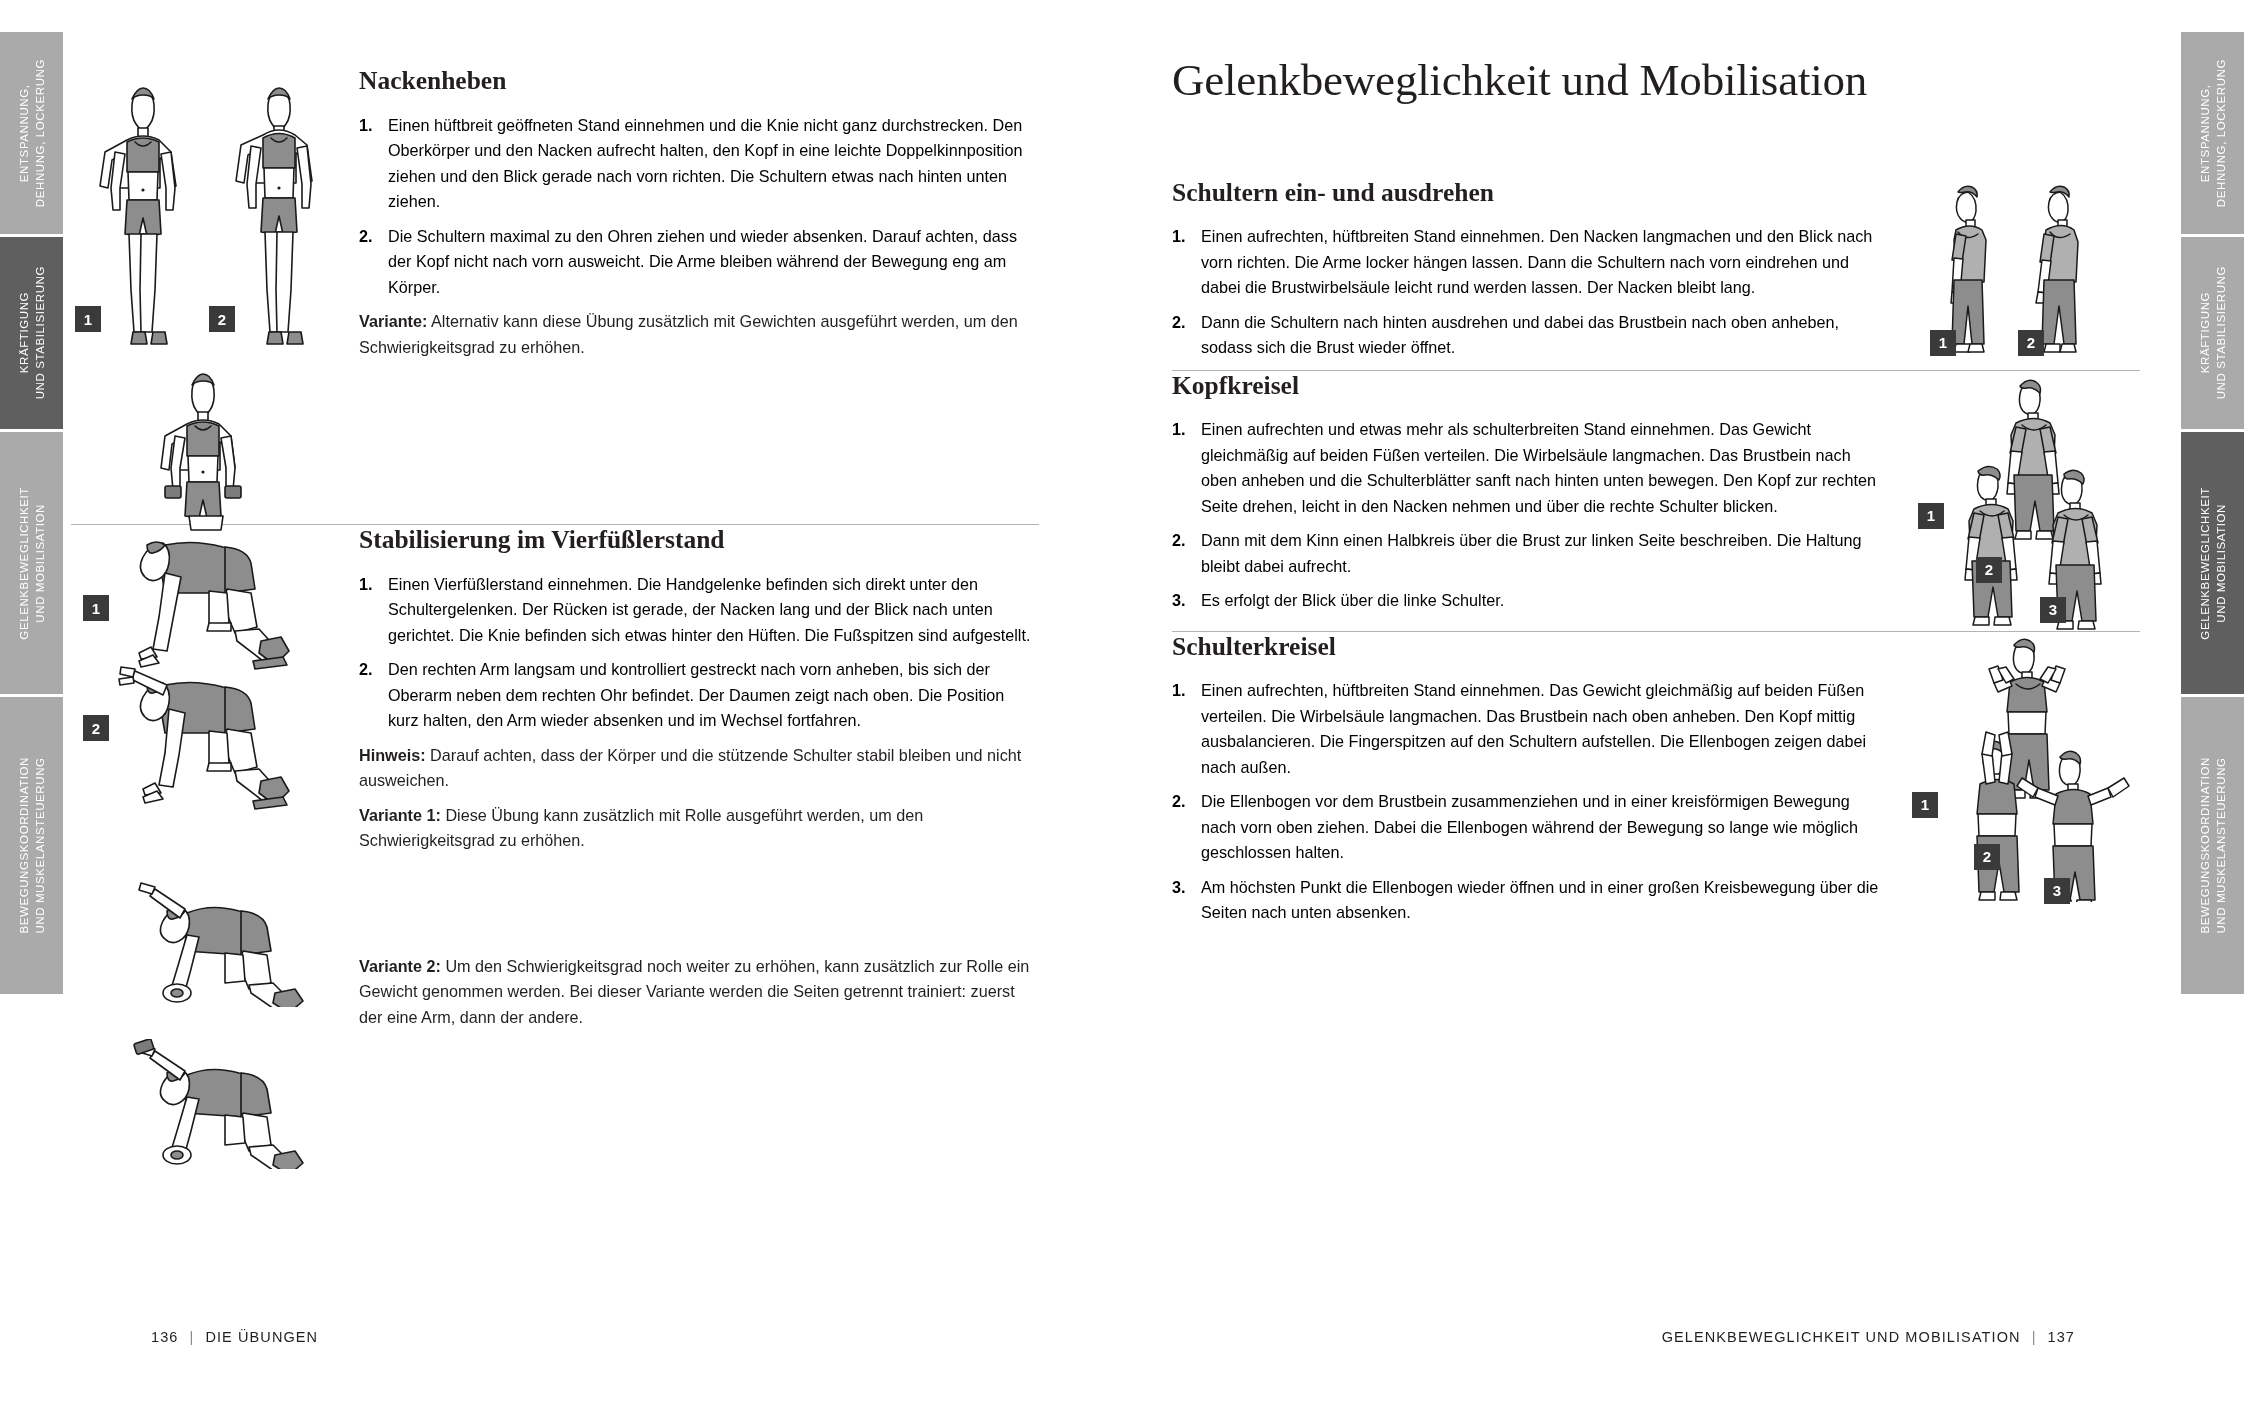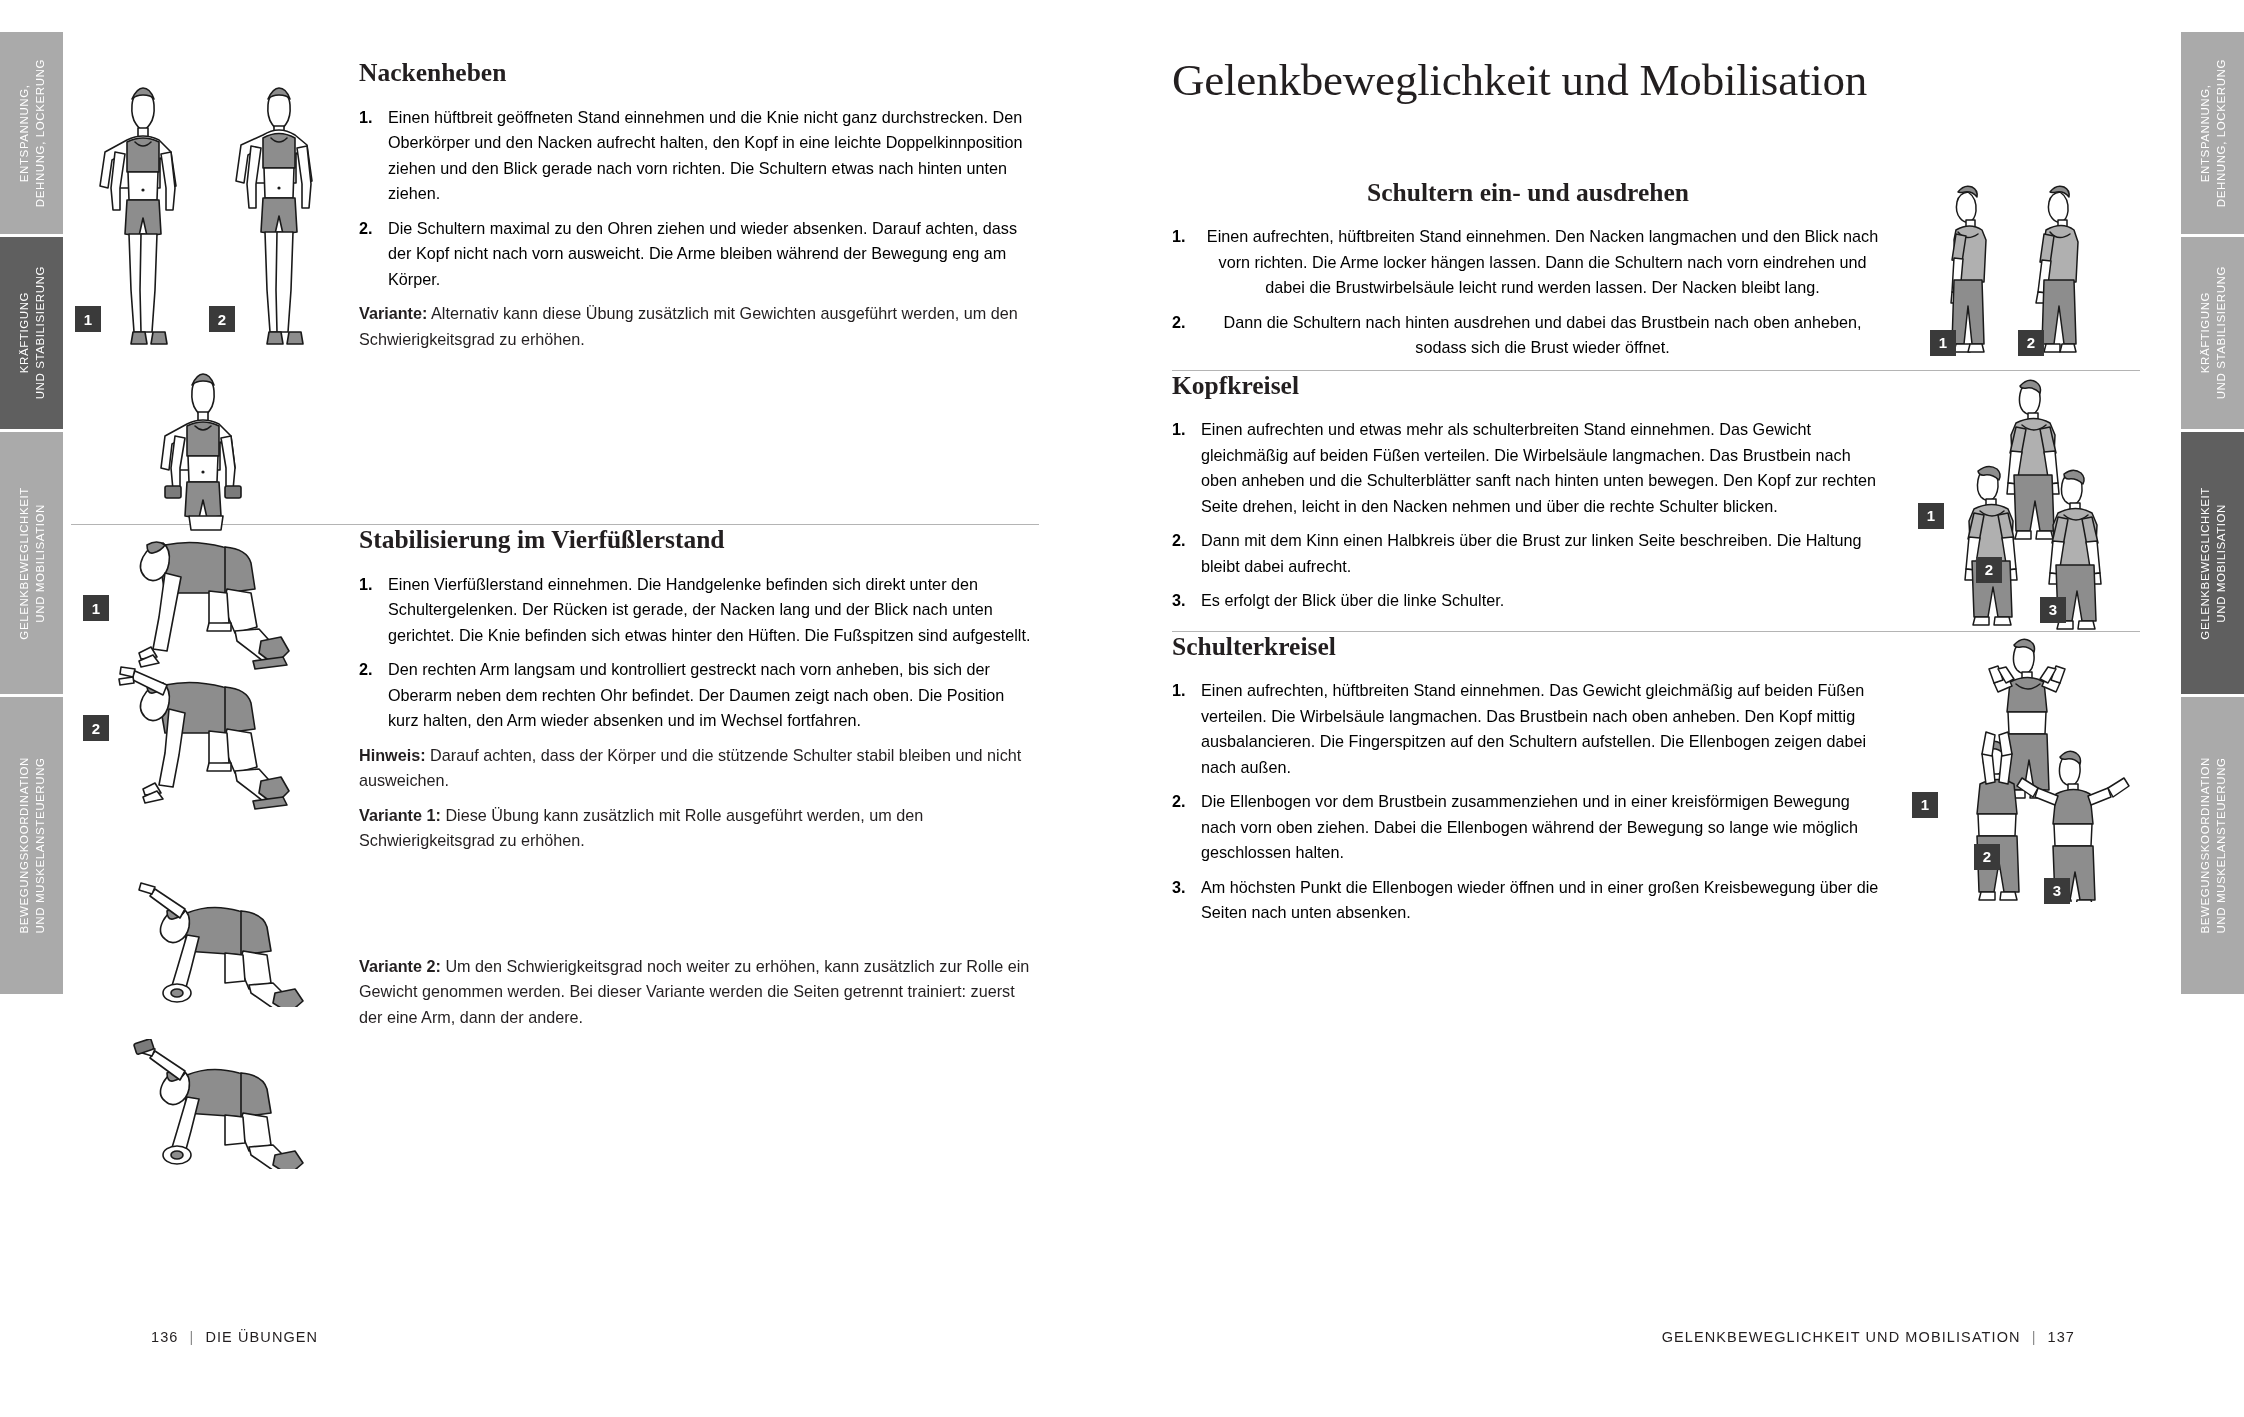--- a/index.html
+++ b/index.html
@@ -106,21 +106,21 @@
     color: #231f20;
   }
   h2.ex-title {
     font-family: "Liberation Serif", serif;
     font-weight: 700;
     font-size: 25.5px;
     line-height: 1.2;
     margin: 0 0 16px 0;
     color: #231f20;
   }
-  h2.ex-title.first { margin-top: 2px; }
+  h2.ex-title.first { margin-top: 10px; }
 
   ol.steps {
     list-style: none;
     margin: 0;
     padding: 0;
     counter-reset: step;
   }
   ol.steps > li {
     counter-increment: step;
     position: relative;
@@ -437,21 +437,21 @@
       <span class="bar">|</span>
       <span>DIE ÜBUNGEN</span>
     </div>
   </div>
 
   <div class="page page-right">
 
     <h1 class="chapter-title">Gelenkbeweglichkeit und Mobilisation</h1>
 
     <div class="exercise">
-      <div class="text-col" style="padding-right:26px;text-align:center;">
+      <div class="text-col" style="padding-right:26px;">
         <h2 class="ex-title">Schultern ein- und ausdrehen</h2>
         <ol class="steps">
           <li>Einen aufrechten, hüftbreiten Stand einnehmen. Den Nacken langmachen und den Blick nach vorn richten. Die Arme locker hängen lassen. Dann die Schultern nach vorn eindrehen und dabei die Brustwirbelsäule leicht rund werden lassen. Der Nacken bleibt lang.</li>
           <li>Dann die Schultern nach hinten ausdrehen und dabei das Brustbein nach oben anheben, sodass sich die Brust wieder öffnet.</li>
         </ol>
       </div>
       <div class="fig-col" style="width:230px;">
         <div class="figure-wrap" style="height:190px;">
           <svg class="fig" width="230" height="190" viewBox="0 0 230 190">
             <g stroke="#1a1a1a" stroke-width="1.5" stroke-linejoin="round" stroke-linecap="round">

